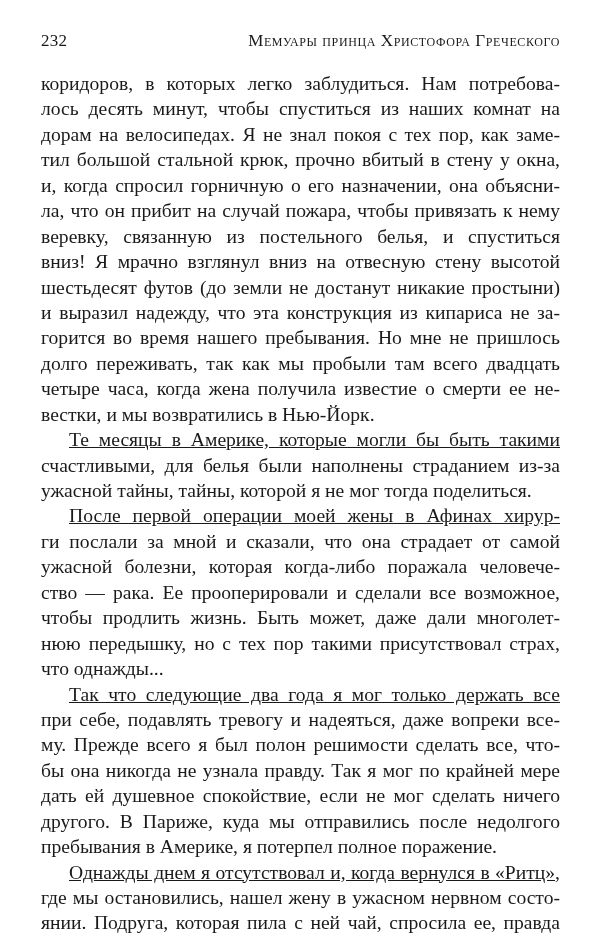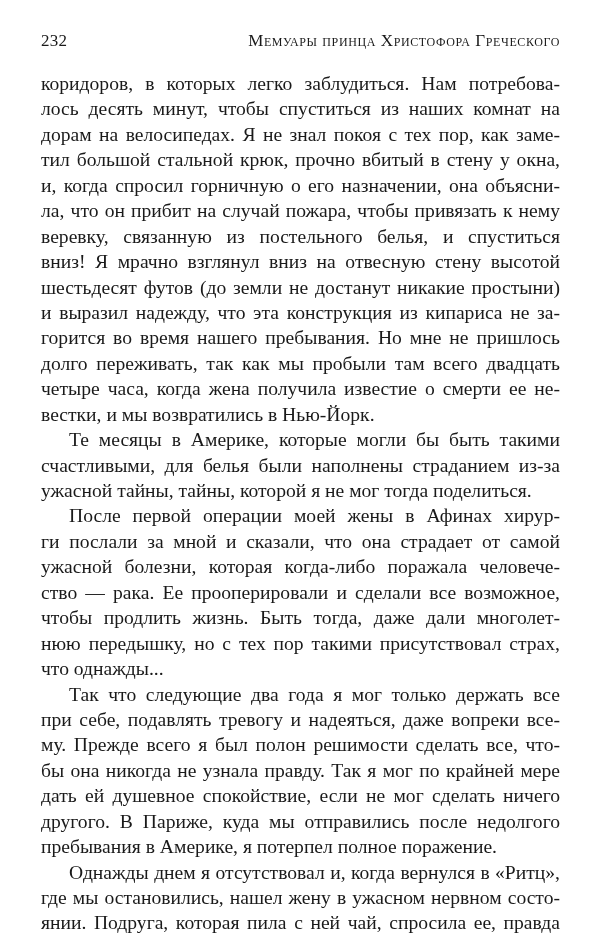--- a/index.html
+++ b/index.html
@@ -49,20 +49,21 @@
       white-space: nowrap;
       text-align: justify;
       text-align-last: justify;
       height: 25.45px;
     }
     .line.last {
       text-align-last: left;
     }
     .line.indent {
       padding-left: 28px;
+      text-decoration: underline;
     }
   </style>
 </head>
 <body>
 
 <div class="page-header">
   <span class="page-number">232</span>
   <span class="running-title">Мемуары принца Христофора Греческого</span>
 </div>
 
@@ -89,21 +90,21 @@
     <span class="line indent">Те месяцы в Америке, которые могли бы быть такими</span>
     <span class="line">счастливыми, для белья были наполнены страданием из-за</span>
     <span class="line last">ужасной тайны, тайны, которой я не мог тогда поделиться.</span>
   </div>
 
   <div>
     <span class="line indent">После первой операции моей жены в Афинах хирур-</span>
     <span class="line">ги послали за мной и сказали, что она страдает от самой</span>
     <span class="line">ужасной болезни, которая когда-либо поражала человече-</span>
     <span class="line">ство — рака. Ее прооперировали и сделали все возможное,</span>
-    <span class="line">чтобы продлить жизнь. Быть тогда, даже дали многолет-</span>
+    <span class="line">чтобы продлить жизнь. Быть может, даже дали многолет-</span>
     <span class="line">нюю передышку, но с тех пор такими присутствовал страх,</span>
     <span class="line last">что однажды...</span>
   </div>
 
   <div>
     <span class="line indent">Так что следующие два года я мог только держать все</span>
     <span class="line">при себе, подавлять тревогу и надеяться, даже вопреки все-</span>
     <span class="line">му. Прежде всего я был полон решимости сделать все, что-</span>
     <span class="line">бы она никогда не узнала правду. Так я мог по крайней мере</span>
     <span class="line">дать ей душевное спокойствие, если не мог сделать ничего</span>

